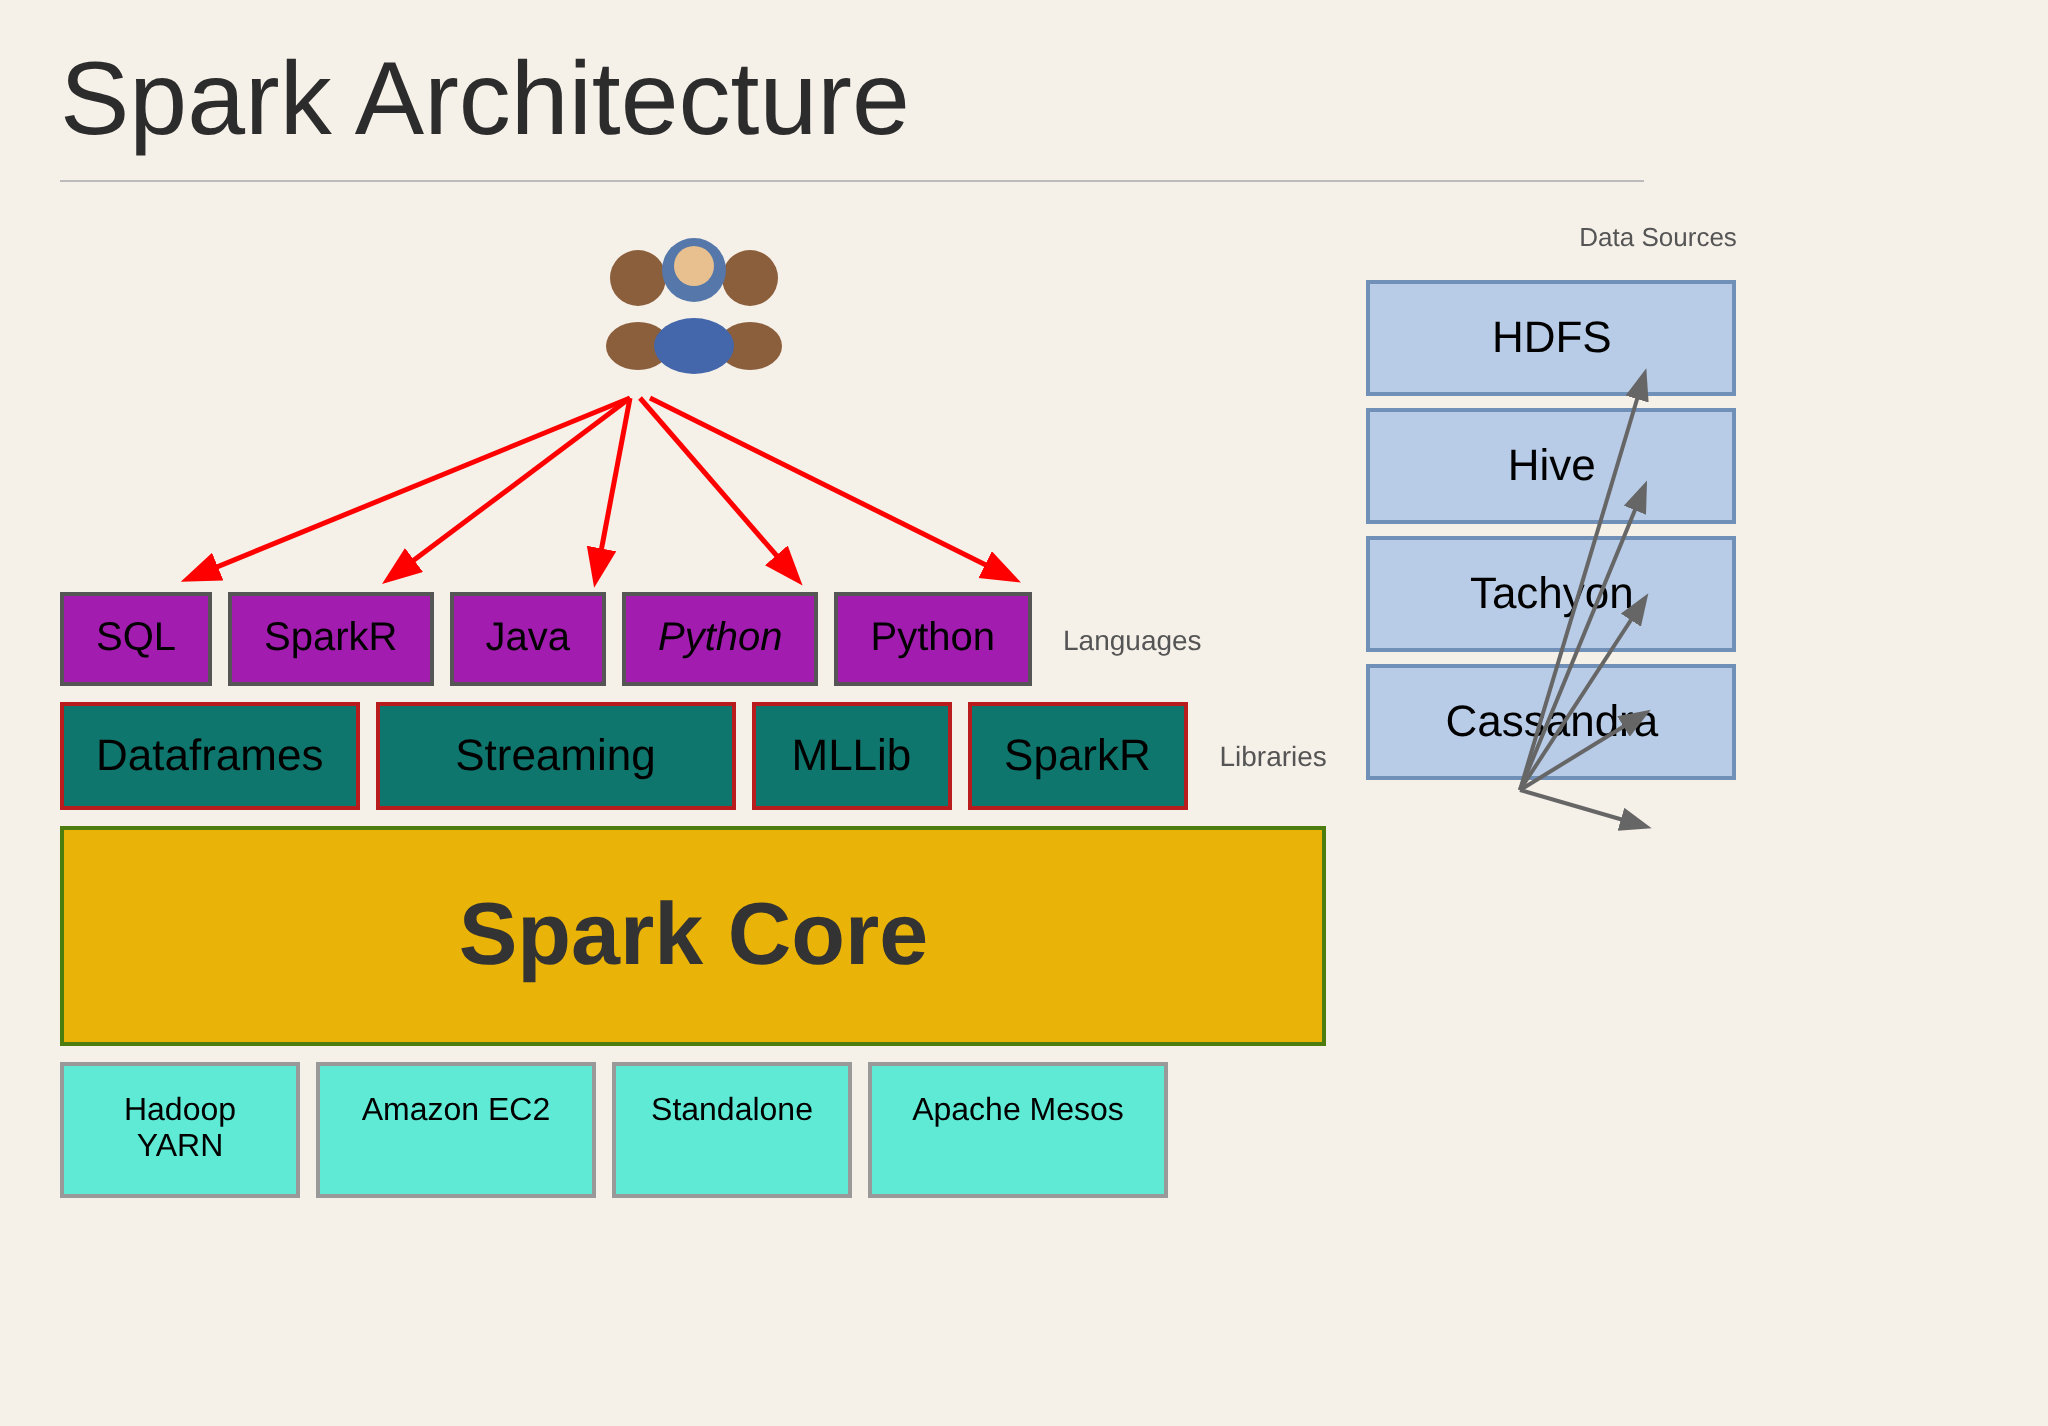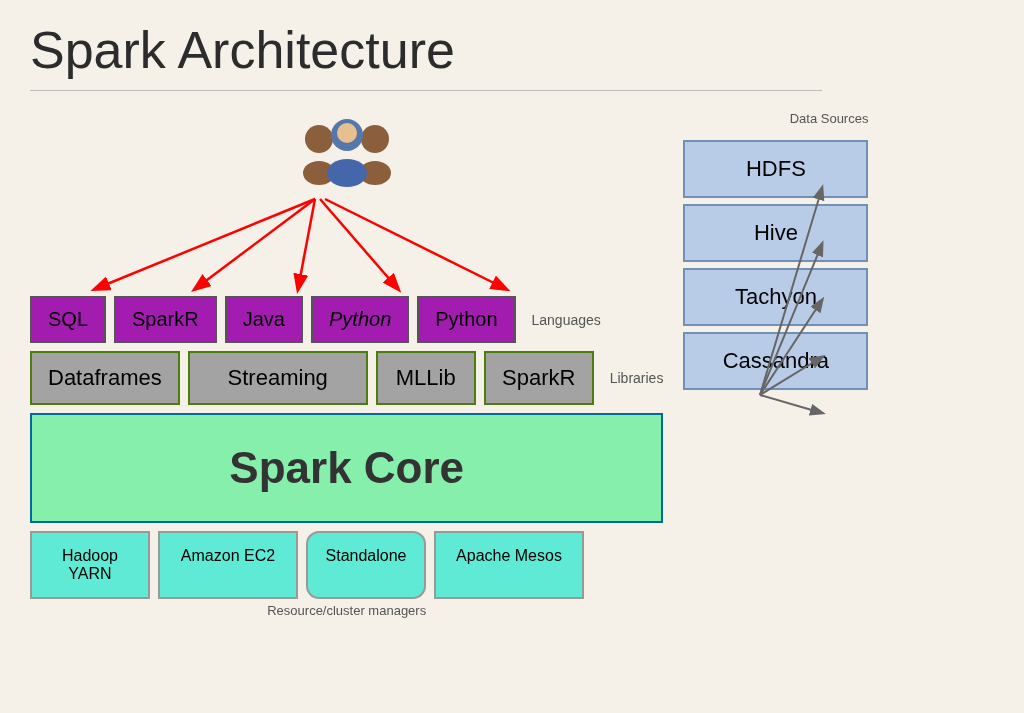--- a/index.html
+++ b/index.html
@@ -95,37 +95,37 @@
 
     
     .libraries-row {
       display: flex;
       align-items: center;
       gap: 8px;
       margin-bottom: 8px;
     }
 
     .lib-box {
-      background: #a3a3a3;
-      border: 2px solid #4d7c0f;
+      background: #0f766e;
+      border: 2px solid #b91c1c;
       padding: 12px 16px;
       font-size: 22px;
       font-weight: 400;
       text-align: center;
     }
 
     .lib-box.dataframes { min-width: 140px; }
     .lib-box.streaming { min-width: 180px; }
     .lib-box.mllib { min-width: 100px; }
     .lib-box.graphx { min-width: 110px; }
 
     
     .spark-core-box {
-      background: #86efac;
-      border: 2px solid #0369a1;
+      background: #eab308;
+      border: 2px solid #4d7c0f;
       padding: 28px 32px;
       text-align: center;
       margin-bottom: 8px;
       width: 100%;
     }
 
     .spark-core-text {
       font-size: 44px;
       font-weight: 600;
       color: #333;
@@ -142,21 +142,21 @@
       background: #5eead4;
       border: 2px solid #999;
       padding: 14px 12px;
       font-size: 16px;
       font-weight: 400;
       text-align: center;
     }
 
     .cluster-box.hadoop { min-width: 120px; }
     .cluster-box.ec2 { min-width: 140px; }
-    .cluster-box.standalone { min-width: 120px; border-radius: 13px; }
+    .cluster-box.standalone { min-width: 120px; }
     .cluster-box.mesos { min-width: 150px; }
 
     .cluster-label {
       text-align: center;
       font-size: 13px;
       color: #555;
       margin-top: 4px;
     }
 
     
@@ -244,21 +244,20 @@
       <div class="spark-core-box">
         <span class="spark-core-text">Spark Core</span>
       </div>
 
       <div class="cluster-row">
         <div class="cluster-box hadoop">Hadoop<br>YARN</div>
         <div class="cluster-box ec2">Amazon EC2</div>
         <div class="cluster-box standalone">Standalone</div>
         <div class="cluster-box mesos">Apache Mesos</div>
       </div>
-      <div class="cluster-label">Resource/cluster managers</div>
     </div>
 
     <div class="right-section">
       <div class="data-sources-label">Data Sources</div>
       <div class="data-source-box">HDFS</div>
       <div class="data-source-box">Hive</div>
       <div class="data-source-box">Tachyon</div>
       <div class="data-source-box">Cassandra</div>
     </div>
   </div>

